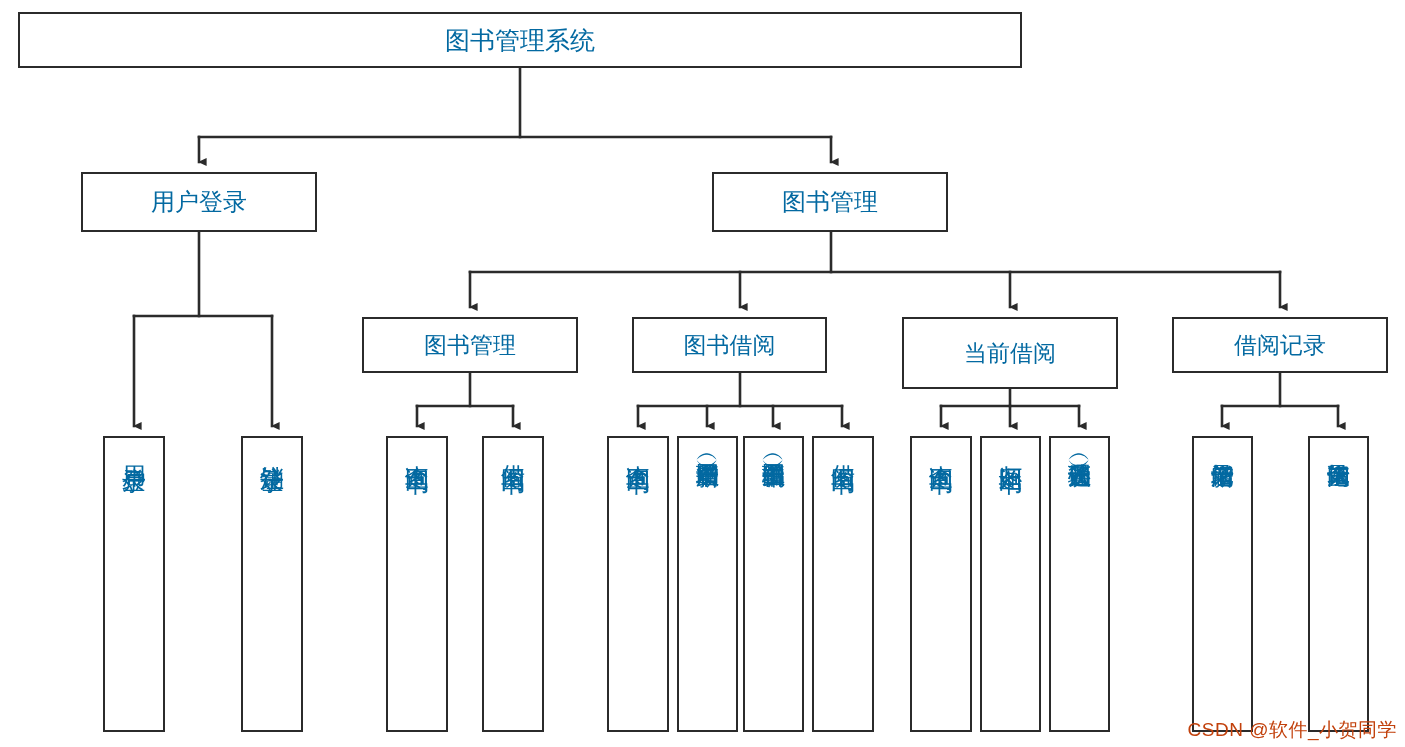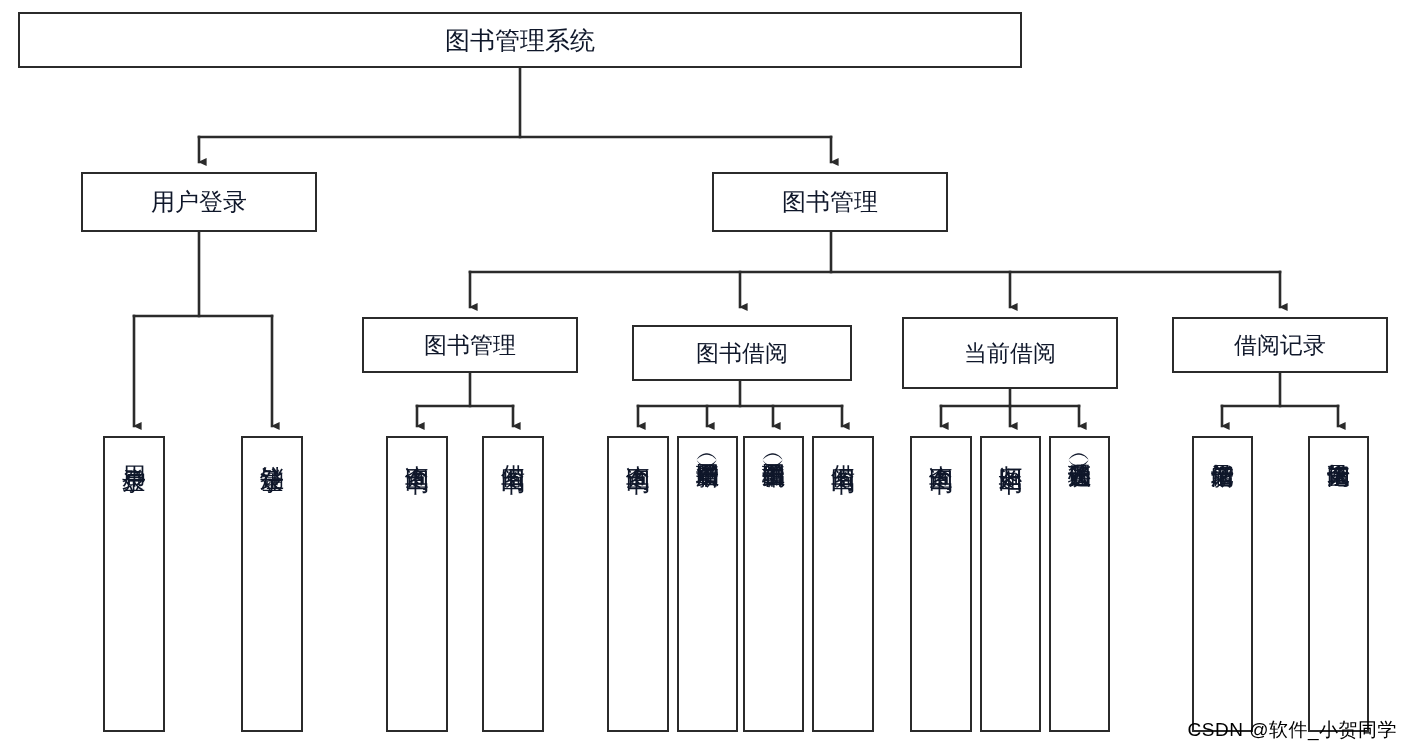--- a/index.html
+++ b/index.html
@@ -27,21 +27,21 @@
     pointer-events: none;
   }
   .node {
     position: absolute;
     box-sizing: border-box;
     border: 2.5px solid #2b2b2b;
     background: #ffffff;
     display: flex;
     align-items: center;
     justify-content: center;
-    color: #0f172a;
+    color: #0369a1;
   }
   .node .label {
     display: block;
     text-align: center;
     line-height: 1.05;
     white-space: pre;
   }
   .node.root .label { font-size: 25px; }
   .node.lvl2 .label { font-size: 24px; }
   .node.lvl3 .label { font-size: 23px; }
@@ -61,21 +61,21 @@
   }
   .node.leaf.tall-text .label {
     font-size: 23px;
     letter-spacing: 0px;
   }
   #watermark {
     position: absolute;
     right: 8px;
     bottom: 4px;
     font-size: 19px;
-    color: #000000;
+    color: #c2410c;
     letter-spacing: 0.5px;
     white-space: nowrap;
     user-select: none;
   }
 </style>
 </head>
 <body>
 
 <div id="diagram-root">
 
@@ -136,21 +136,21 @@
   <div class="node lvl2" style="left:81px; top:172px; width:236px; height:60px;">
     <span class="label">用户登录</span>
   </div>
   <div class="node lvl2" style="left:712px; top:172px; width:236px; height:60px;">
     <span class="label">图书管理</span>
   </div>
 
   <div class="node lvl3" style="left:362px; top:317px; width:216px; height:56px;">
     <span class="label">图书管理</span>
   </div>
-  <div class="node lvl3" style="left:632px; top:317px; width:220px; height:56px;margin-top:8px;">
+  <div class="node lvl3" style="left:632px; top:317px; width:195px; height:56px;">
     <span class="label">图书借阅</span>
   </div>
   <div class="node lvl3" style="left:902px; top:317px; width:216px; height:72px;">
     <span class="label">当前借阅</span>
   </div>
   <div class="node lvl3" style="left:1172px; top:317px; width:216px; height:56px;justify-content:center;">
     <span class="label">借阅记录</span>
   </div>
 
   <div class="node leaf" style="left:103px; top:436px; width:62px; height:296px;">

